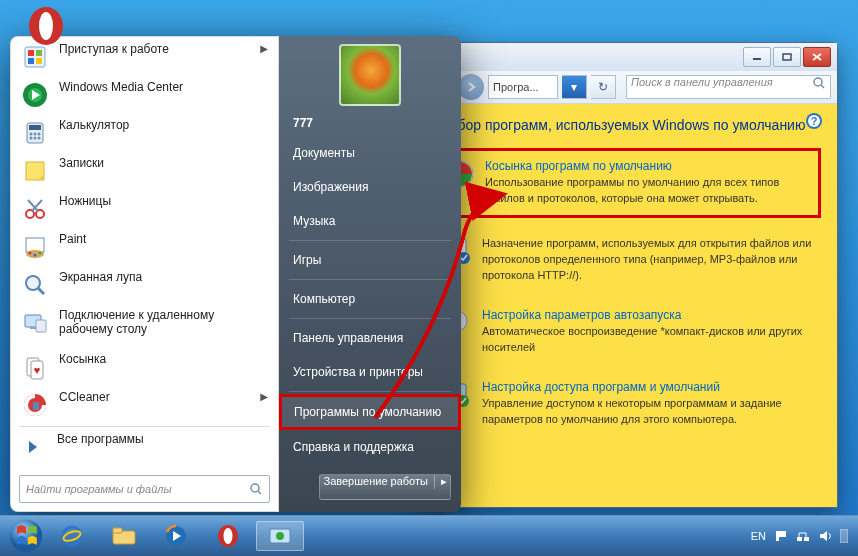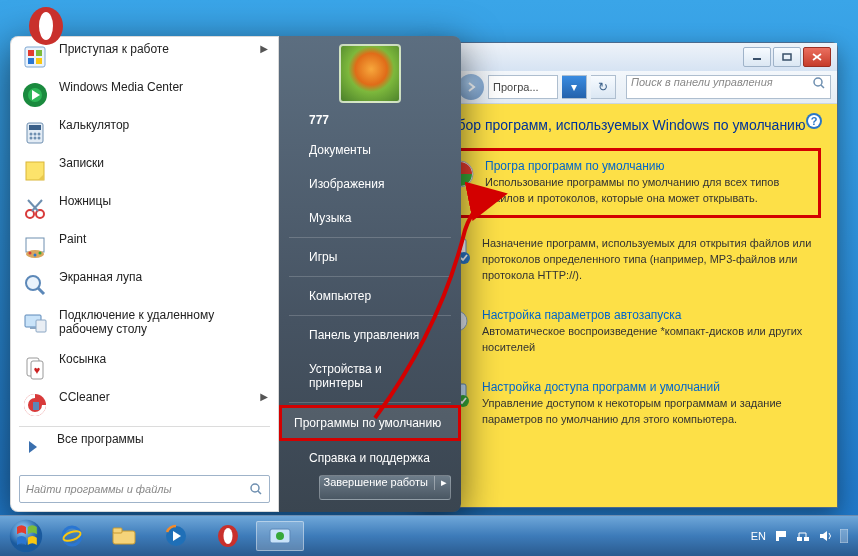--- a/index.html
+++ b/index.html
@@ -40,21 +40,21 @@
 .sm-item{display:flex;align-items:flex-start;height:34px;padding:2px 8px;gap:10px;font-size:12px;color:#222;border-radius:2px;line-height:1.15}
 .sm-item .ico{width:28px;height:28px;display:flex;align-items:center;justify-content:center;flex-shrink:0}
 .sm-item-text{flex:1}
 .sm-item .arrow{color:#555;font-size:10px}
 .sm-item.multi{height:40px}
 .sm-div{height:1px;background:#dcdcdc;margin:4px 8px}
 .sm-search{height:26px;margin:6px 8px 8px 8px;border:1px solid #9fb3c9;border-radius:2px;display:flex;align-items:center;padding:0 6px;font-size:11px;color:#888;font-style:italic;justify-content:space-between}
 
 .sm-right{flex:1;background:linear-gradient(180deg,#5c6e80,#465362 60%,#3a4550);border-radius:0 8px 8px 0;display:flex;flex-direction:column;color:#fff;padding:6px 0}
 .sm-avatar{width:58px;height:58px;margin:2px auto 6px auto;border:2px solid rgba(255,255,255,.7);border-radius:4px;background:radial-gradient(circle at 52% 42%,#f7a73c 0%,#e06c18 36%,#7db83c 52%,#4a7f2a 100%)}
-.sm-r-item{padding:10px 30px;font-size:12px;color:#fff}
+.sm-r-item{padding:10px 14px;font-size:12px;color:#fff}
 .sm-r-item.highlight{border:3px solid #d30000;padding:8px 12px;background:rgba(255,255,255,.1)}
 .sm-r-div{height:1px;background:rgba(255,255,255,.18);margin:2px 10px}
 .sm-shutdown{margin:auto 10px 6px auto;width:130px;height:24px;background:linear-gradient(180deg,#6e7d8a,#4a5763);border:1px solid rgba(255,255,255,.25);border-radius:3px;display:flex;justify-content:center;font-size:11px;color:#fff;gap:6px}
 .sm-shutdown .sep{width:1px;height:14px;background:rgba(255,255,255,.35)}
 
 
 .anno{position:absolute;pointer-events:none}
 .anno svg{overflow:visible}
 </style>
 </head>
@@ -117,21 +117,21 @@
       <div class="opt-icon">
         <svg width="30" height="30">
             <circle cx="15" cy="15" r="13" fill="#fff" stroke="#a8a8a8"></circle>
             <path d="M15 3 A12 12 0 0 1 27 15 L15 15 Z" fill="#e23b2f"></path>
             <path d="M27 15 A12 12 0 0 1 15 27 L15 15 Z" fill="#37a839"></path>
             <path d="M15 27 A12 12 0 0 1 3 15 L15 15 Z" fill="#f9c711"></path>
             <path d="M3 15 A12 12 0 0 1 15 3 L15 15 Z" fill="#2a76d2"></path>
           </svg>
       </div>
       <div class="opt-text">
-        <span class="opt-link">Програ программ по умолчанию</span>
+        <span class="opt-link">Косынка программ по умолчанию</span>
         <span class="opt-desc">Использование программы по умолчанию для всех типов файлов и протоколов, которые она может открывать.</span>
       </div>
     </div>
 
     <div class="opt">
       <div class="opt-icon">
         <svg width="30" height="30">
             <rect x="4" y="3" width="20" height="24" rx="2" fill="#fff" stroke="#6b93c9"></rect>
             <line x1="8" y1="9" x2="20" y2="9" stroke="#6b93c9"></line>
             <line x1="8" y1="13" x2="20" y2="13" stroke="#6b93c9"></line>

